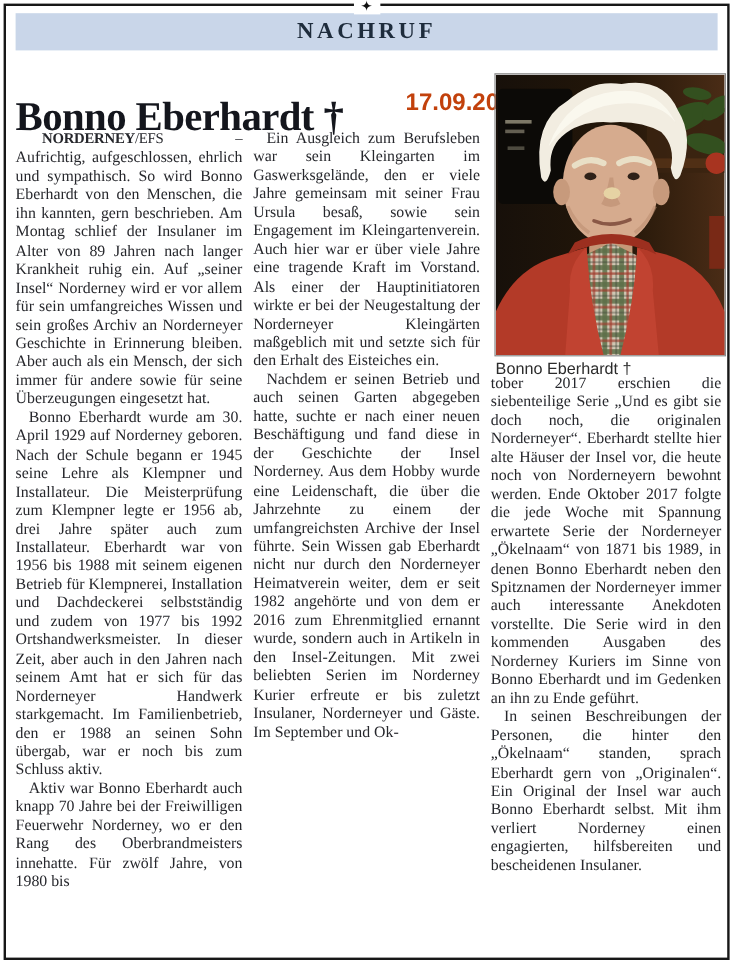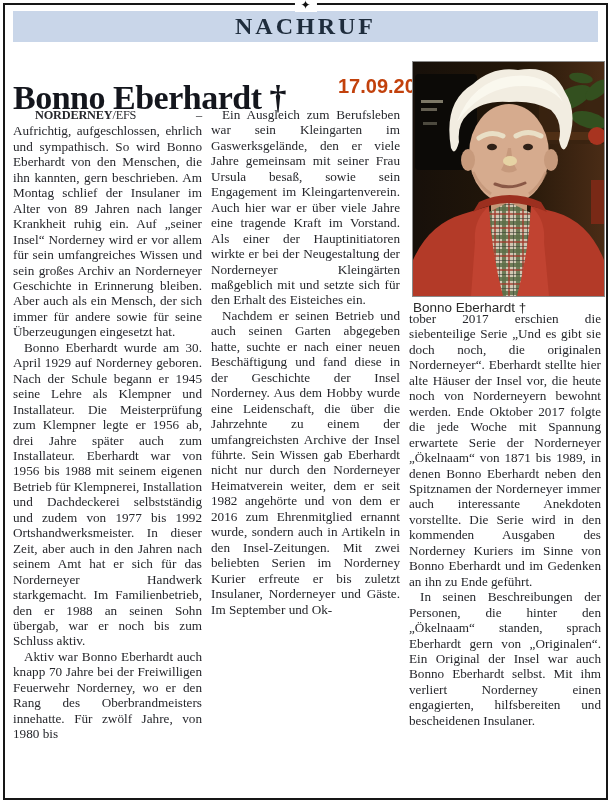--- a/index.html
+++ b/index.html
@@ -14,21 +14,21 @@
   .ornament {
     position:absolute; left:50%; top:-2px; transform:translateX(-50%);
     background:#ffffff; padding:0 6px; font-size:12px; line-height:14px;
     color:#101010; z-index:3;
   }
   .banner {
     position:absolute; left:13px; right:13px; top:11px; height:31px;
     background:var(--banner-bg,#c9d6e9);
     display:flex; align-items:center; justify-content:center;
     font-family:"Liberation Serif", serif; font-weight:bold;
-    font-size:24px; letter-spacing:3px; color:#1e2c3c; z-index:2;
+    font-size:19px; letter-spacing:3px; color:#1e2c3c; z-index:2;
   }
   .headline {
     position:absolute; left:13px; top:56px;
     font-family:"Liberation Serif", serif; font-weight:bold;
     font-size:34px; line-height:38px; color:#14161d; letter-spacing:-0.5px;
     white-space:nowrap; z-index:2;
   }
   .headline-date {
     position:absolute; left:338px; top:75px;
     font-family:"Liberation Sans", sans-serif; font-weight:bold;

